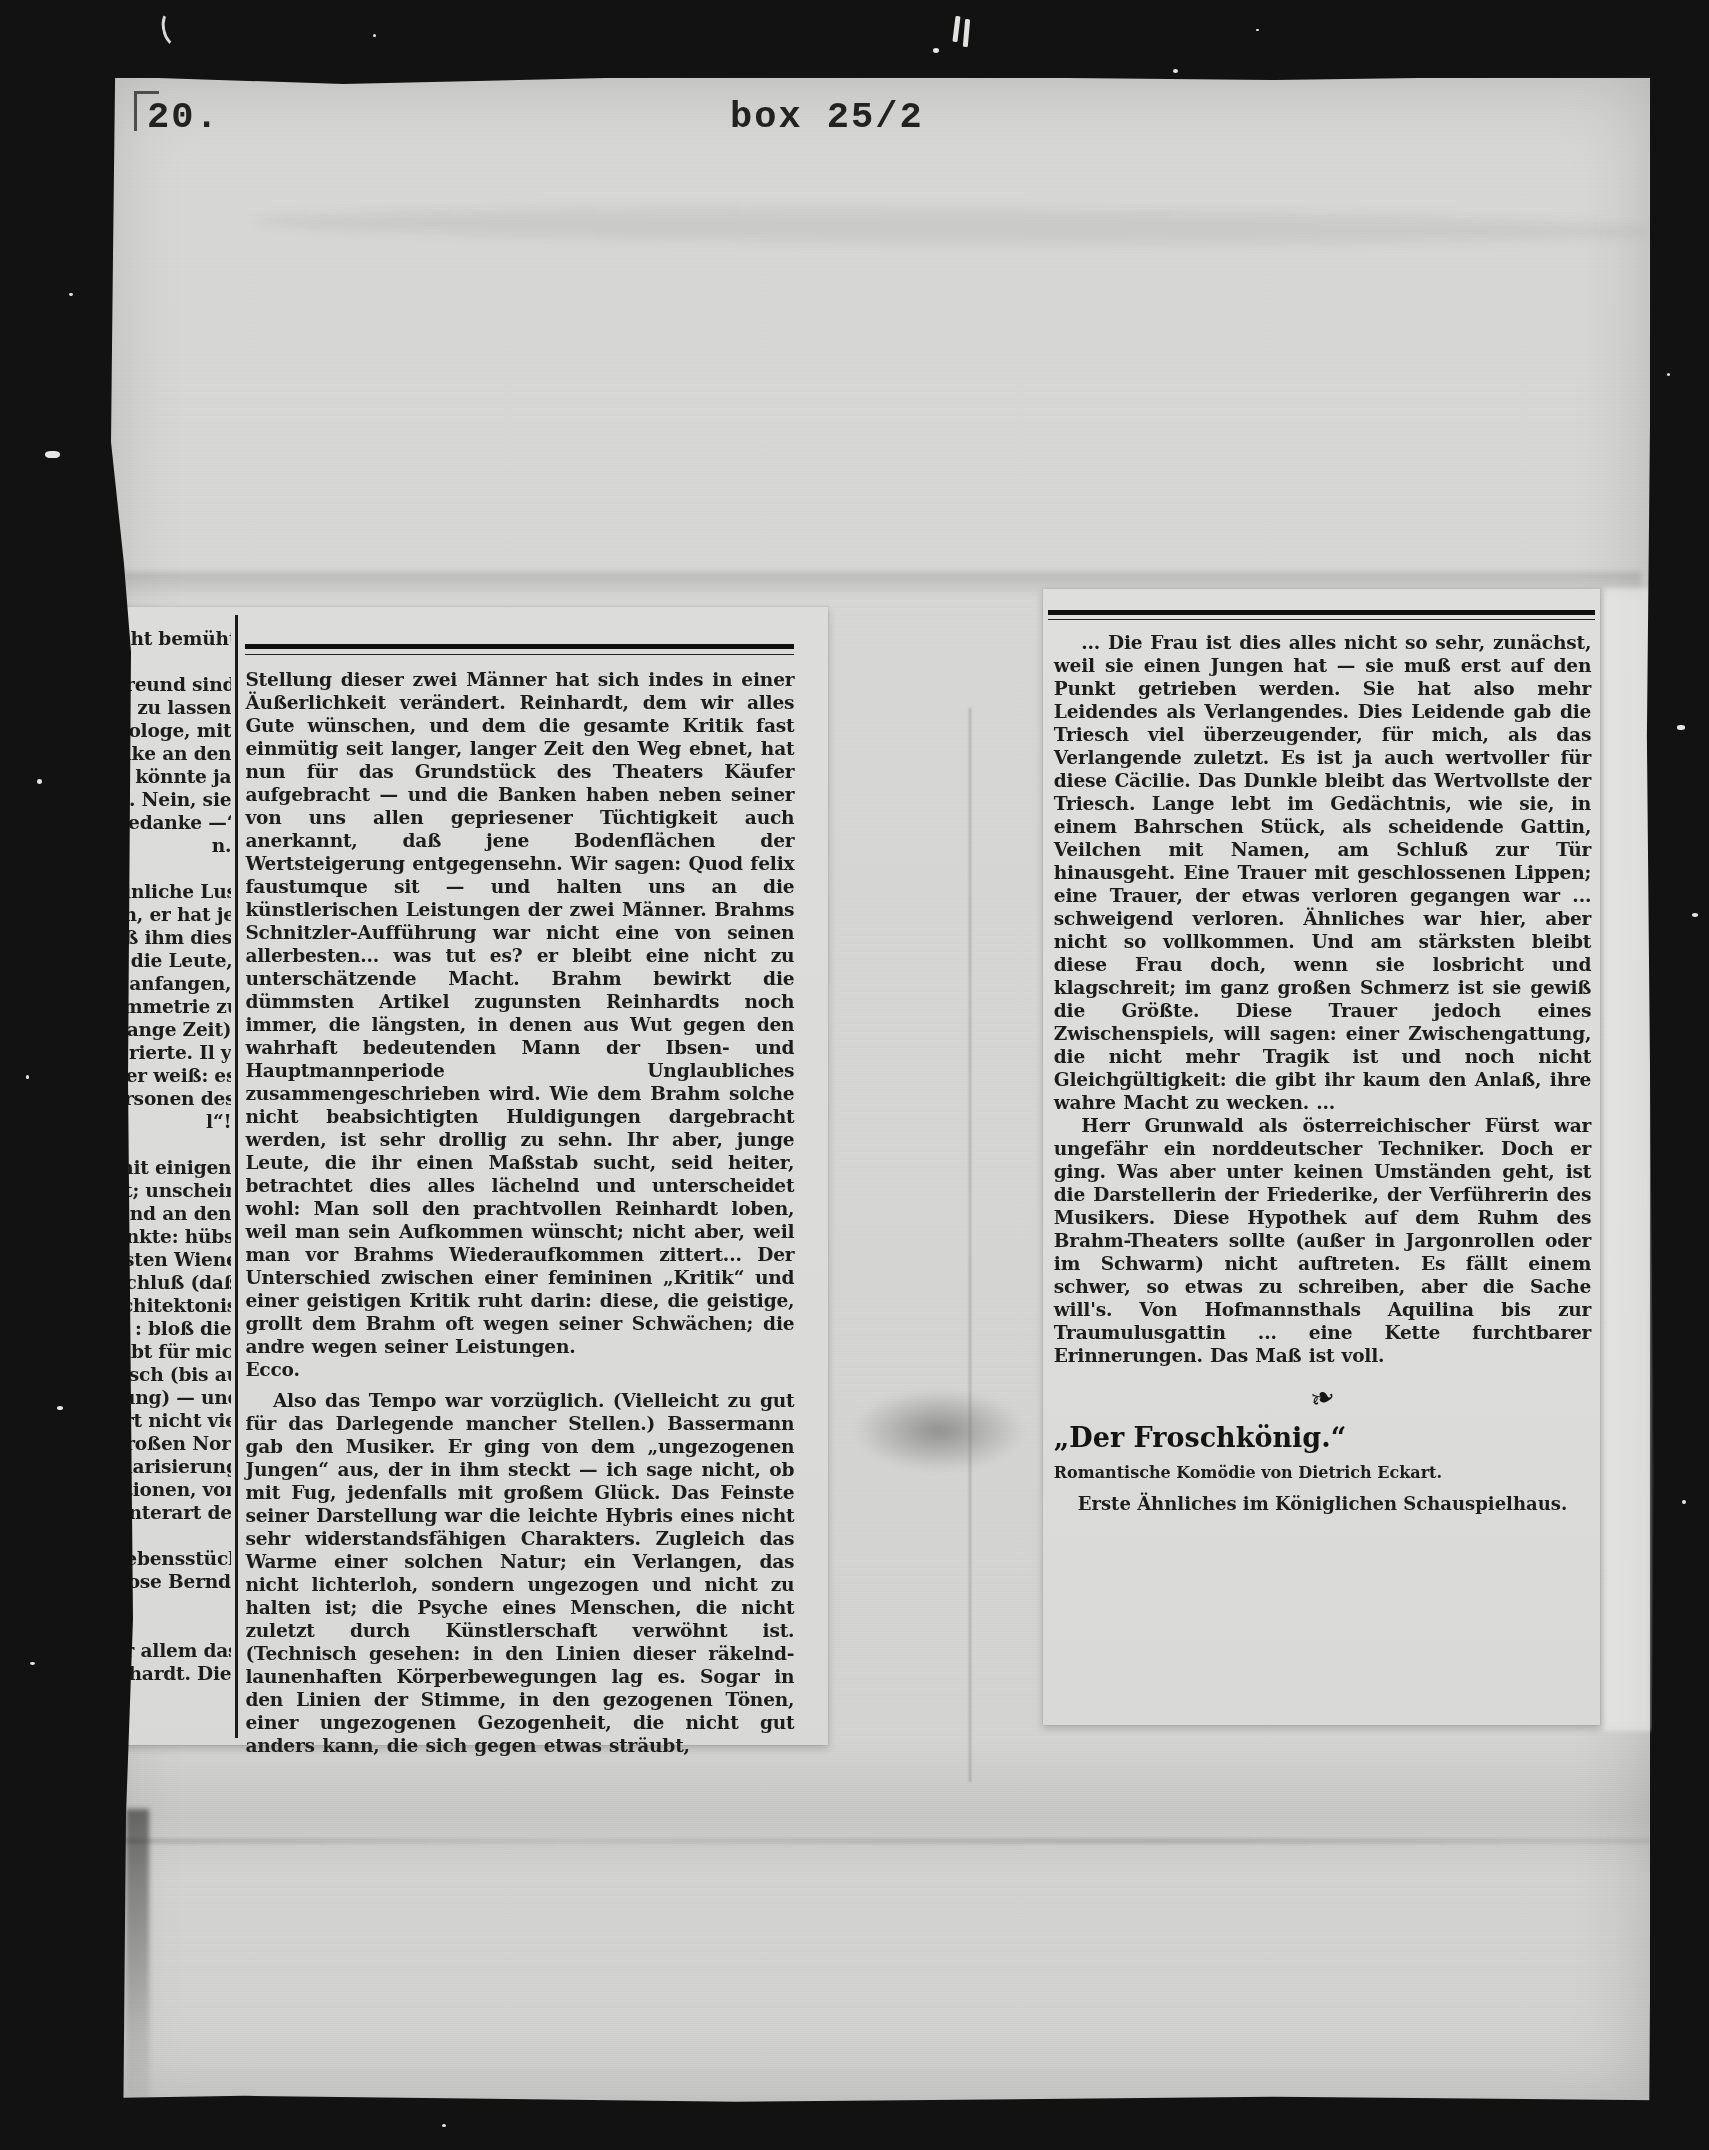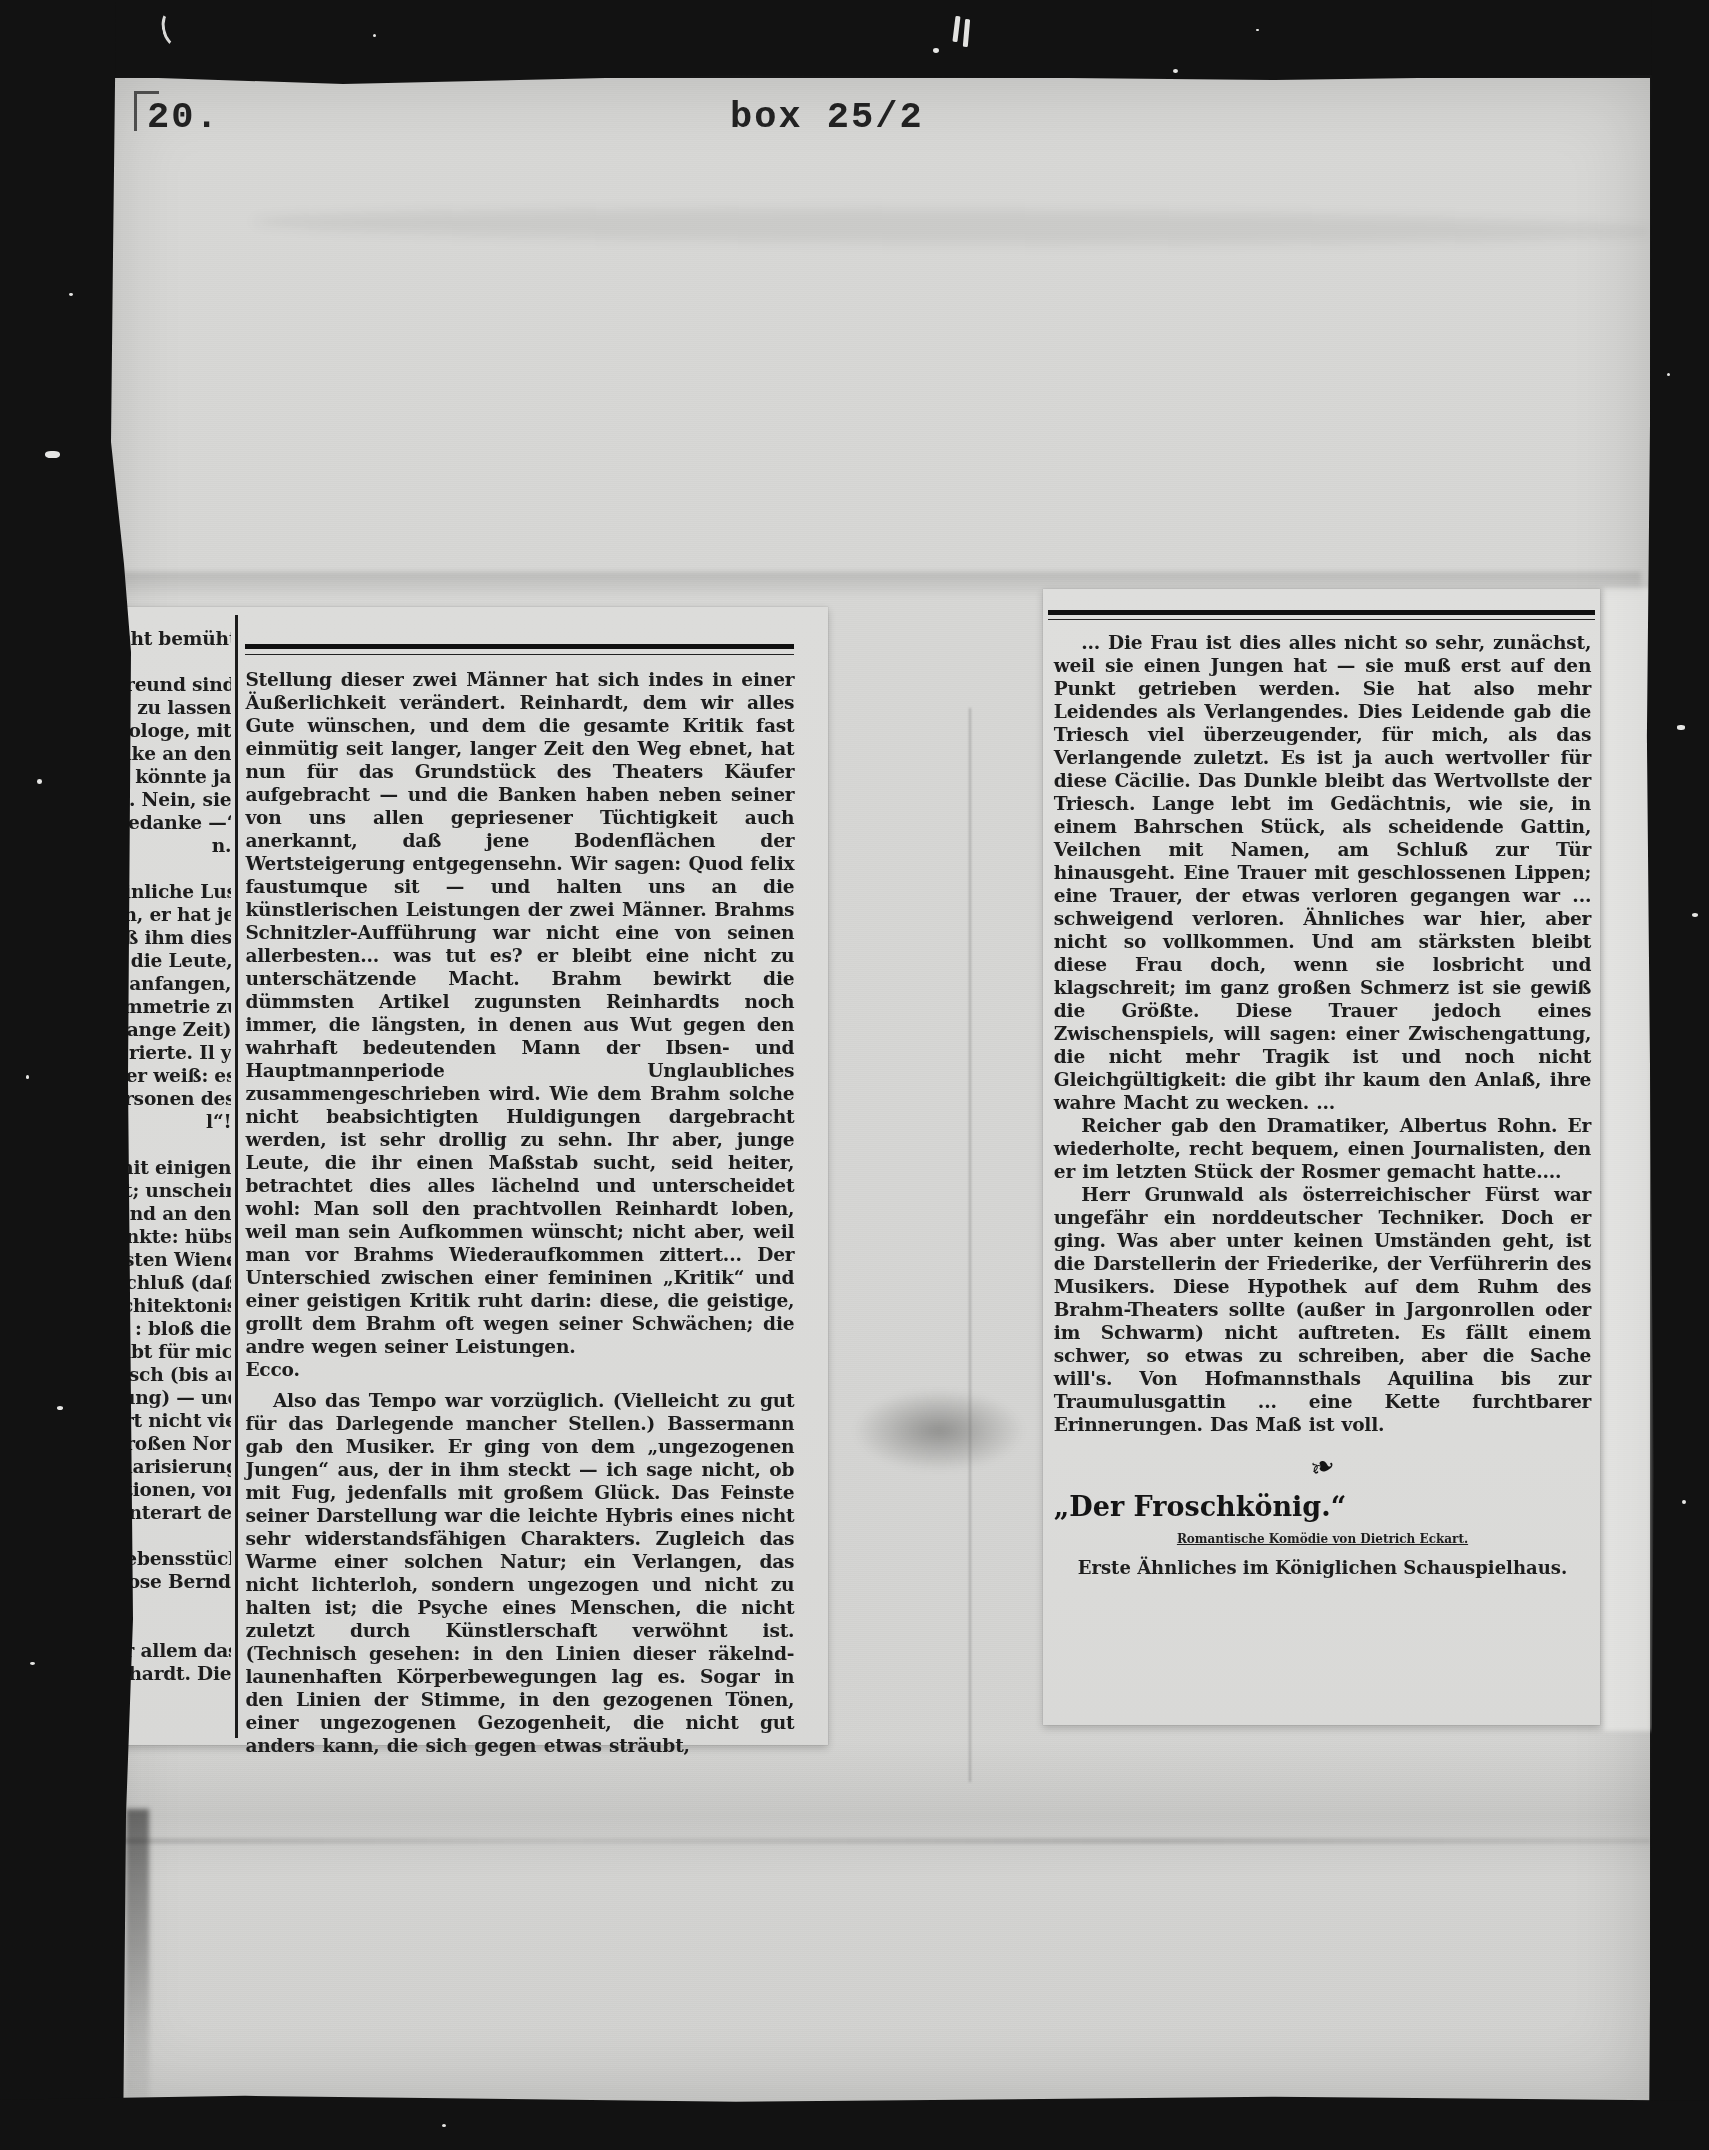--- a/index.html
+++ b/index.html
@@ -57,21 +57,21 @@
   .rule-thick{height:5.4px;background:#101010;margin:0 0 4.4px 0;}
   .rule-thin{height:1.5px;background:#222;margin:0 0 12.8px 0;}
   .clipB .rule-thick{margin:20.6px 4.9px 3.9px 4.9px;}
   .clipB .rule-thin{margin:0 4.9px 10.8px 4.9px;}
   .colBtext{margin:0 8.8px 0 10.8px;}
   
   .ornament{ text-align:center;margin:12.8px 0 6.9px 0;font-size:30px;color:#161616;}
   .ornament span{display:inline-block;transform:rotate(-18deg);}
   .headline{font-size:27px;font-weight:700;color:#141414;
     letter-spacing:0;margin:2.9px 0 9.8px 0;line-height:31px;}
-  .subtitle{text-align:center;font-size:12px;font-weight:700;color:#1d1d1d;margin:0 0 11.8px 0;text-decoration:underline;}
+  .subtitle{text-align:left;font-size:16px;font-weight:700;color:#1d1d1d;margin:0 0 11.8px 0;}
   .premiere{text-align:center;font-size:18px;font-weight:700;color:#1d1d1d;margin:0 0 13.7px 0;}
   
   .fx{position:absolute;pointer-events:none;}
   .shadow-above-clips{left:4.9px;top:494px;width:1531px;height:25.5px;
     background:linear-gradient(180deg,rgba(0,0,0,0.13),rgba(0,0,0,0.0));filter:blur(2.5px);}
   .smudge-top{left:147px;top:131px;width:1403px;height:35px;
     background:rgba(0,0,0,0.055);filter:blur(5.9px);transform:rotate(0.4deg);border-radius:50%;}
   .fold-vertical{left:864px;top:630px;width:1.5px;height:1074px;
     background:rgba(110,110,108,0.38);filter:blur(1px);}
   .smudge-gap{left:748px;top:1311px;width:172px;height:83px;
@@ -164,21 +164,20 @@
         </div>
     </div>
   </div>
 
   <div class="clip clipB">
     <div class="rule-thick"></div>
     <div class="rule-thin"></div>
     <div class="colBtext">
       <div class="body-text">
           <p class="para indent">... Die Frau ist dies alles nicht so sehr, zunächst, weil sie einen Jungen hat — sie muß erst auf den Punkt getrieben werden. Sie hat also mehr Leidendes als Verlangendes. Dies Leidende gab die Triesch viel überzeugender, für mich, als das Verlangende zuletzt. Es ist ja auch wertvoller für diese Cäcilie. Das Dunkle bleibt das Wertvollste der Triesch. Lange lebt im Gedächtnis, wie sie, in einem Bahrschen Stück, als scheidende Gattin, Veilchen mit Namen, am Schluß zur Tür hinausgeht. Eine Trauer mit geschlossenen Lippen; eine Trauer, der etwas verloren gegangen war ... schweigend verloren. Ähnliches war hier, aber nicht so vollkommen. Und am stärksten bleibt diese Frau doch, wenn sie losbricht und klagschreit; im ganz großen Schmerz ist sie gewiß die Größte. Diese Trauer jedoch eines Zwischenspiels, will sagen: einer Zwischengattung, die nicht mehr Tragik ist und noch nicht Gleichgültigkeit: die gibt ihr kaum den Anlaß, ihre wahre Macht zu wecken. ...</p>
-          <p class="para indent">Reicher gab den Dramatiker, Albertus Rohn. Er wiederholte, recht bequem, einen Journalisten, den er im letzten Stück der Rosmer gemacht hatte....</p>
           <p class="para indent">Herr Grunwald als österreichischer Fürst war ungefähr ein norddeutscher Techniker. Doch er ging. Was aber unter keinen Umständen geht, ist die Darstellerin der Friederike, der Verführerin des Musikers. Diese Hypothek auf dem Ruhm des Brahm-Theaters sollte (außer in Jargonrollen oder im Schwarm) nicht auftreten. Es fällt einem schwer, so etwas zu schreiben, aber die Sache will's. Von Hofmannsthals Aquilina bis zur Traumulusgattin ... eine Kette furchtbarer Erinnerungen. Das Maß ist voll.</p>
         </div>
       <div class="ornament"><span>❧</span></div>
       <div class="headline">„Der Froschkönig.“</div>
       <div class="subtitle">Romantische Komödie von Dietrich Eckart.</div>
       <div class="premiere">Erste Ähnliches im Königlichen Schauspielhaus.</div>
     </div>
   </div>
 
   <div class="fx fold-vertical"></div>

